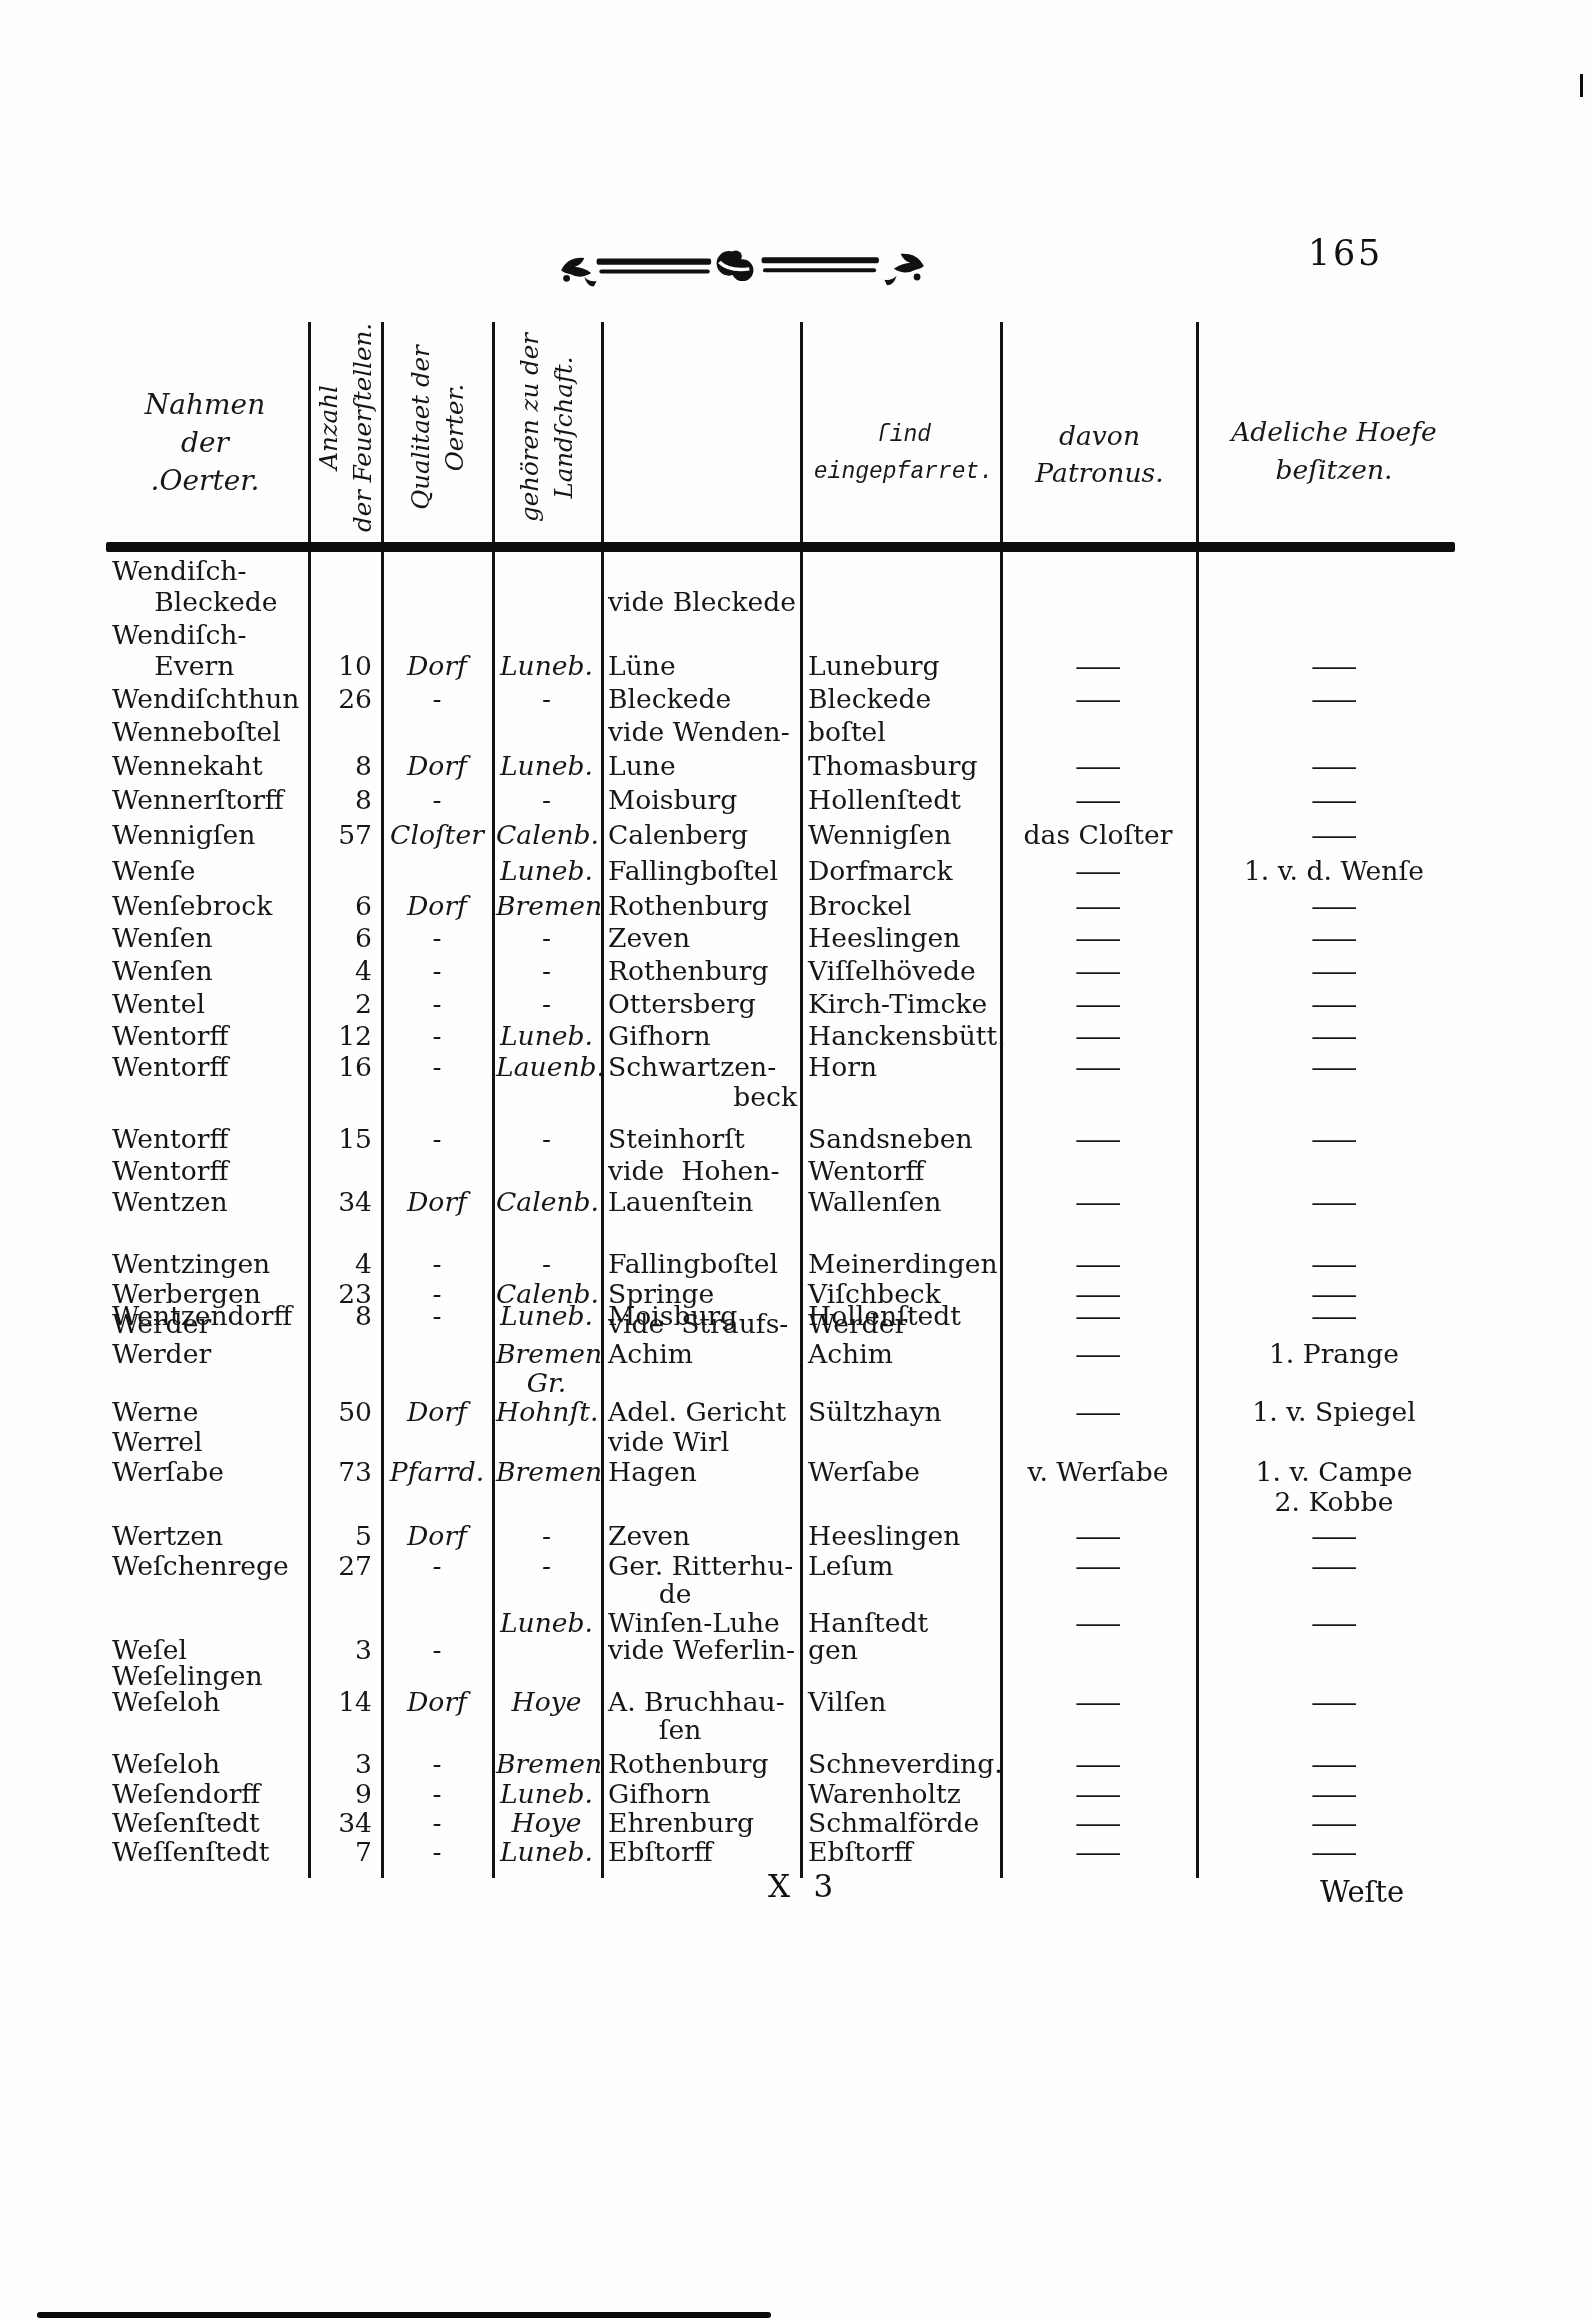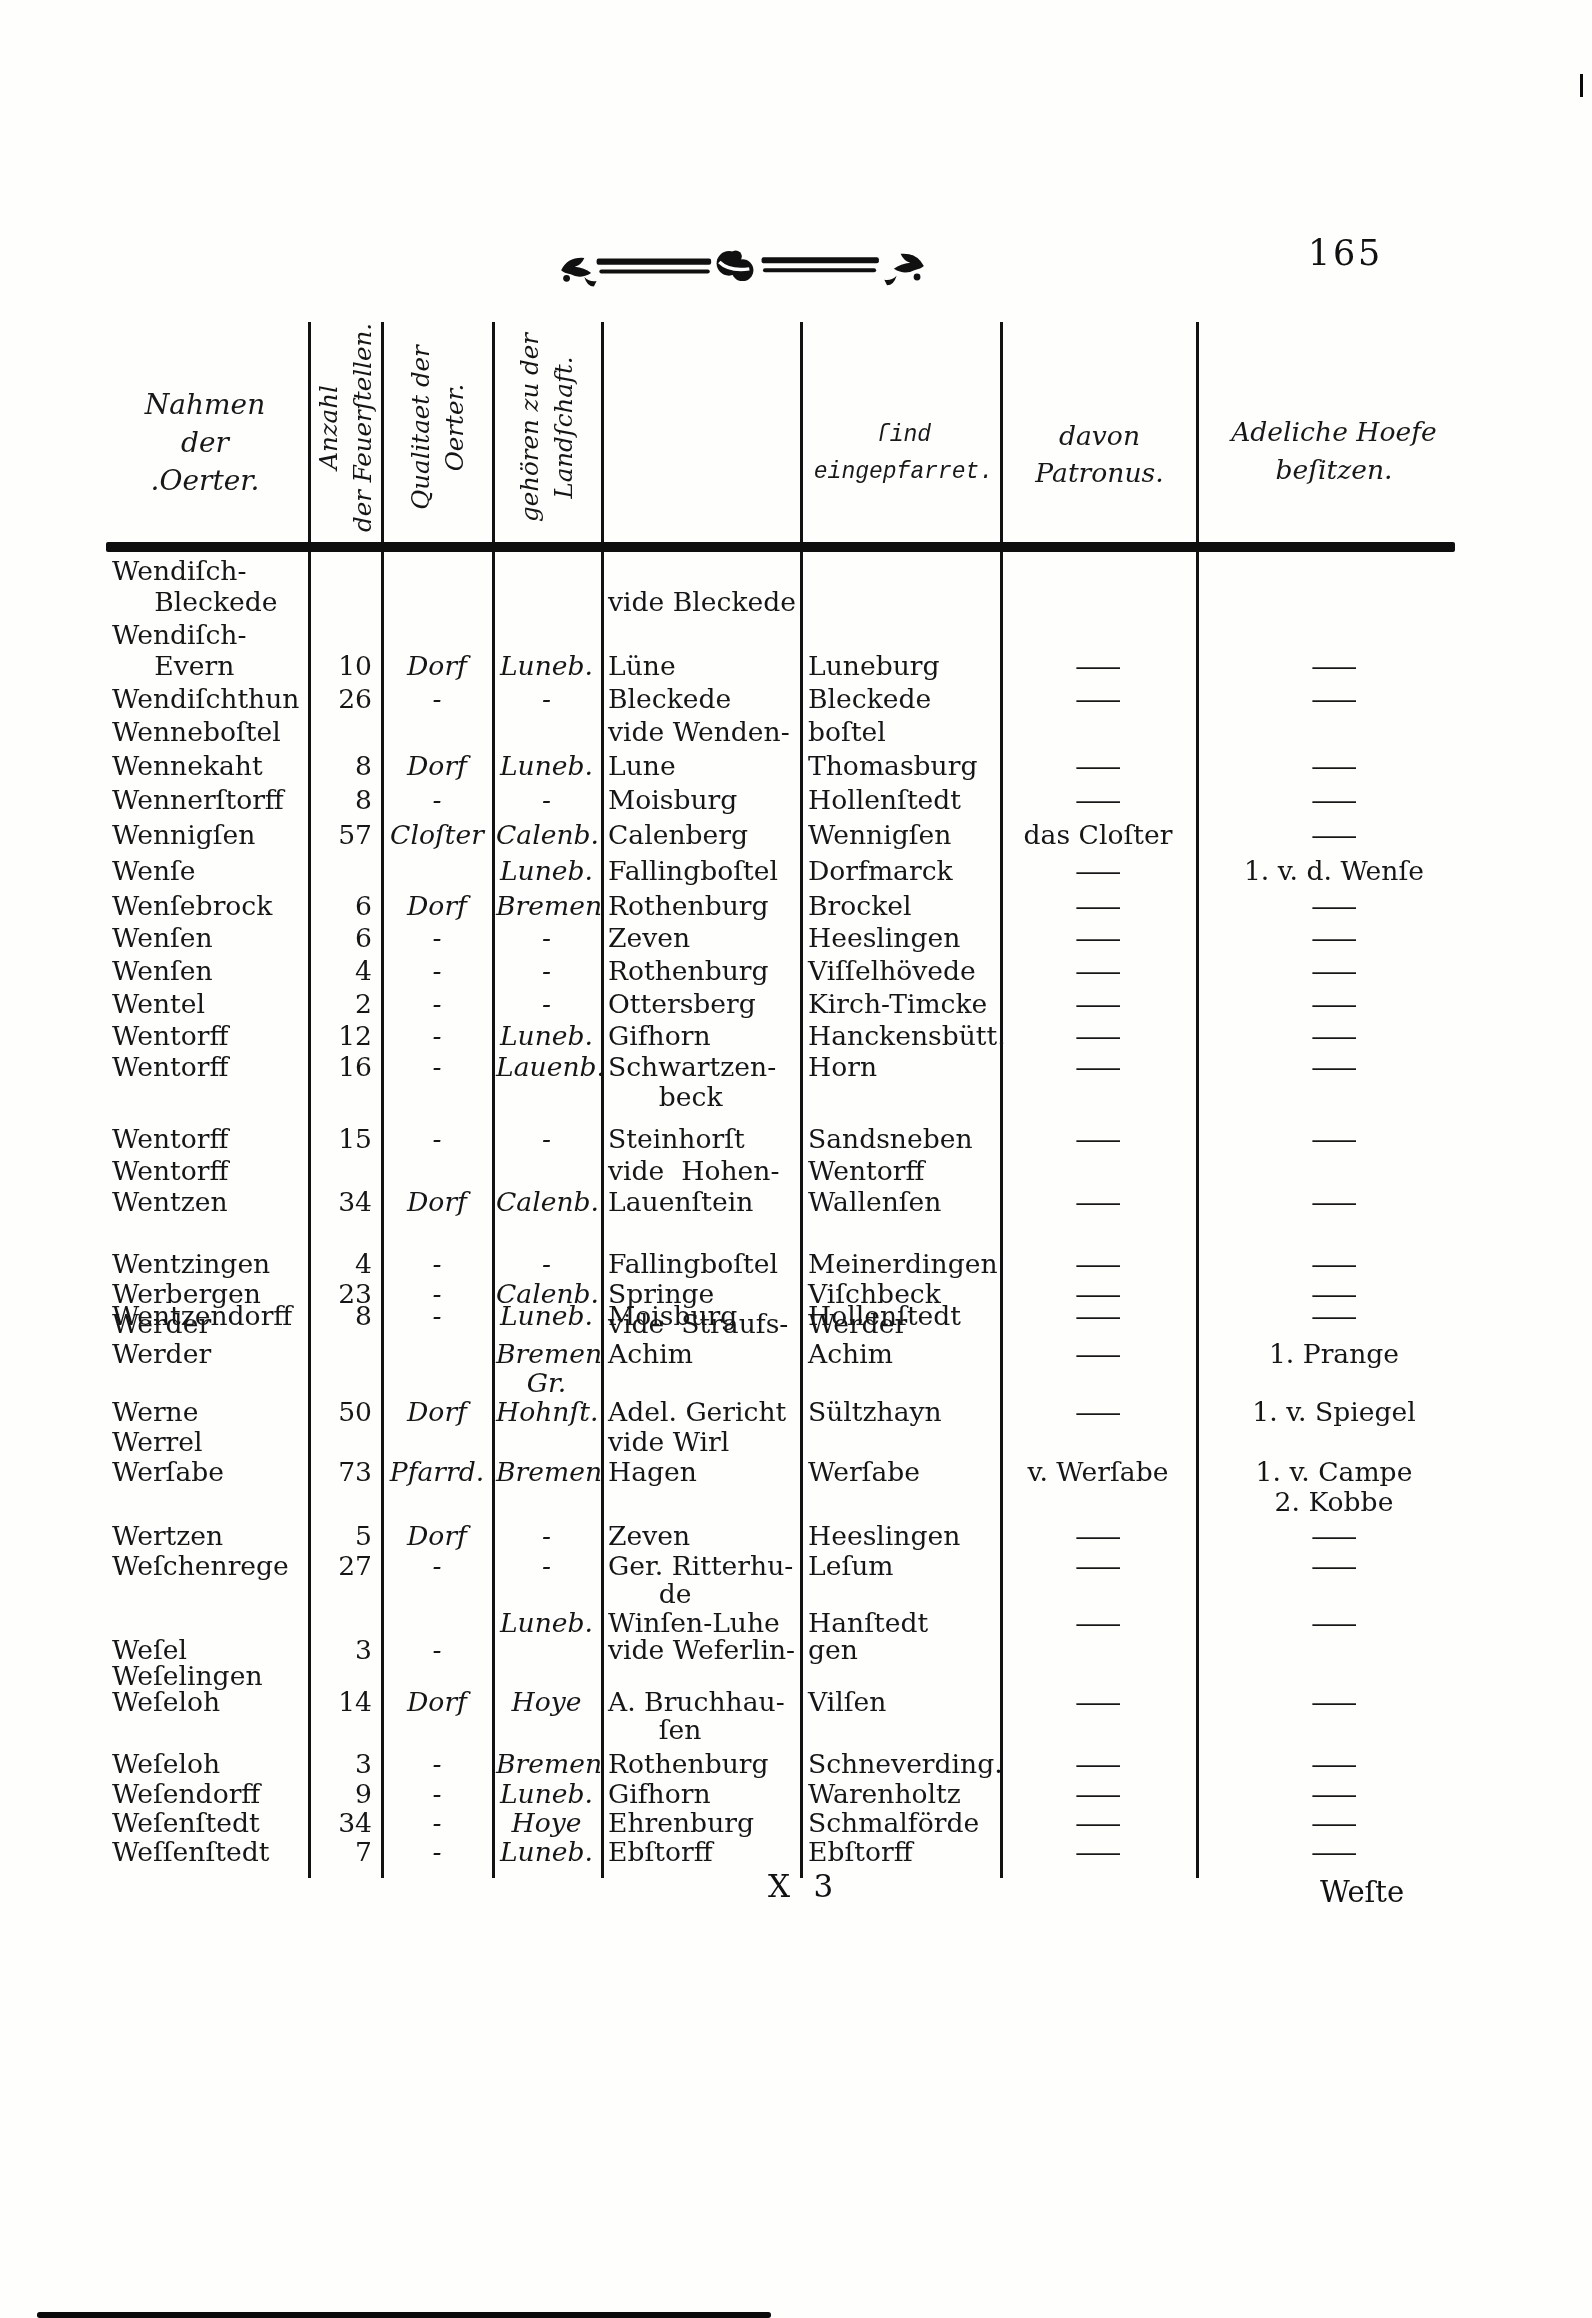--- a/index.html
+++ b/index.html
@@ -261,21 +261,21 @@
       <div class="tline" style="top: 1049px;">
         <span class="cell c0">Wentorff</span>
         <span class="cell c1">16</span>
         <span class="cell c2">-</span>
         <span class="cell c3">Lauenb.</span>
         <span class="cell c4">Schwartzen-</span>
         <span class="cell c5">Horn</span>
         <span class="cell c6"><span class="dash-glyph">—</span></span>
         <span class="cell c7"><span class="dash-glyph">—</span></span>
       </div>
-      <div class="tline" style="top: 1079px;">
+      <div class="tline" style="top: 1079px; text-align: right;">
         <span class="cell c4">      beck</span>
       </div>
       <div class="tline" style="top: 1121px;">
         <span class="cell c0">Wentorff</span>
         <span class="cell c1">15</span>
         <span class="cell c2">-</span>
         <span class="cell c3">-</span>
         <span class="cell c4">Steinhorſt</span>
         <span class="cell c5">Sandsneben</span>
         <span class="cell c6"><span class="dash-glyph">—</span></span>

